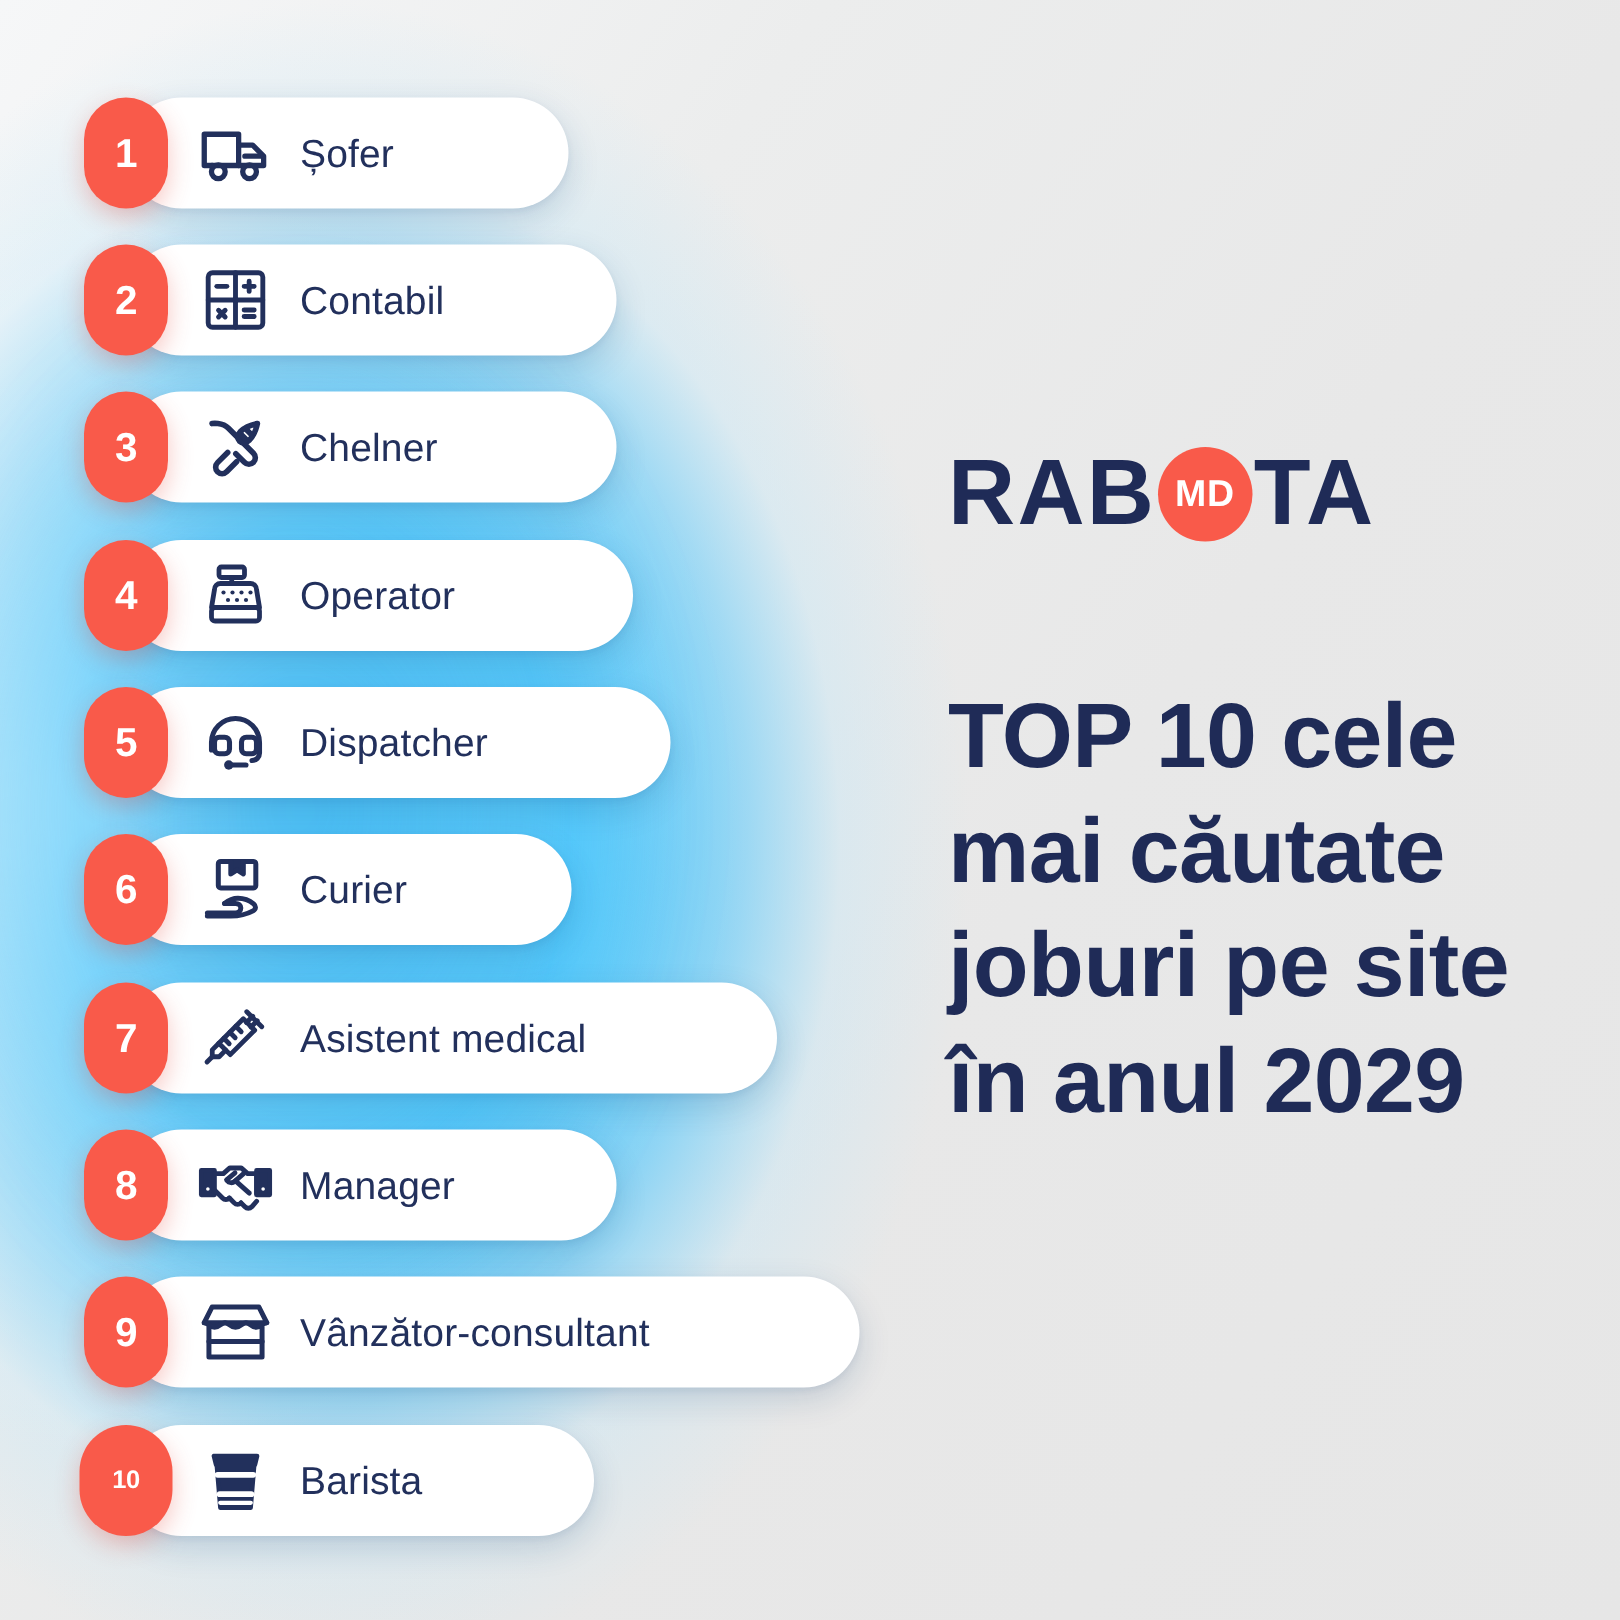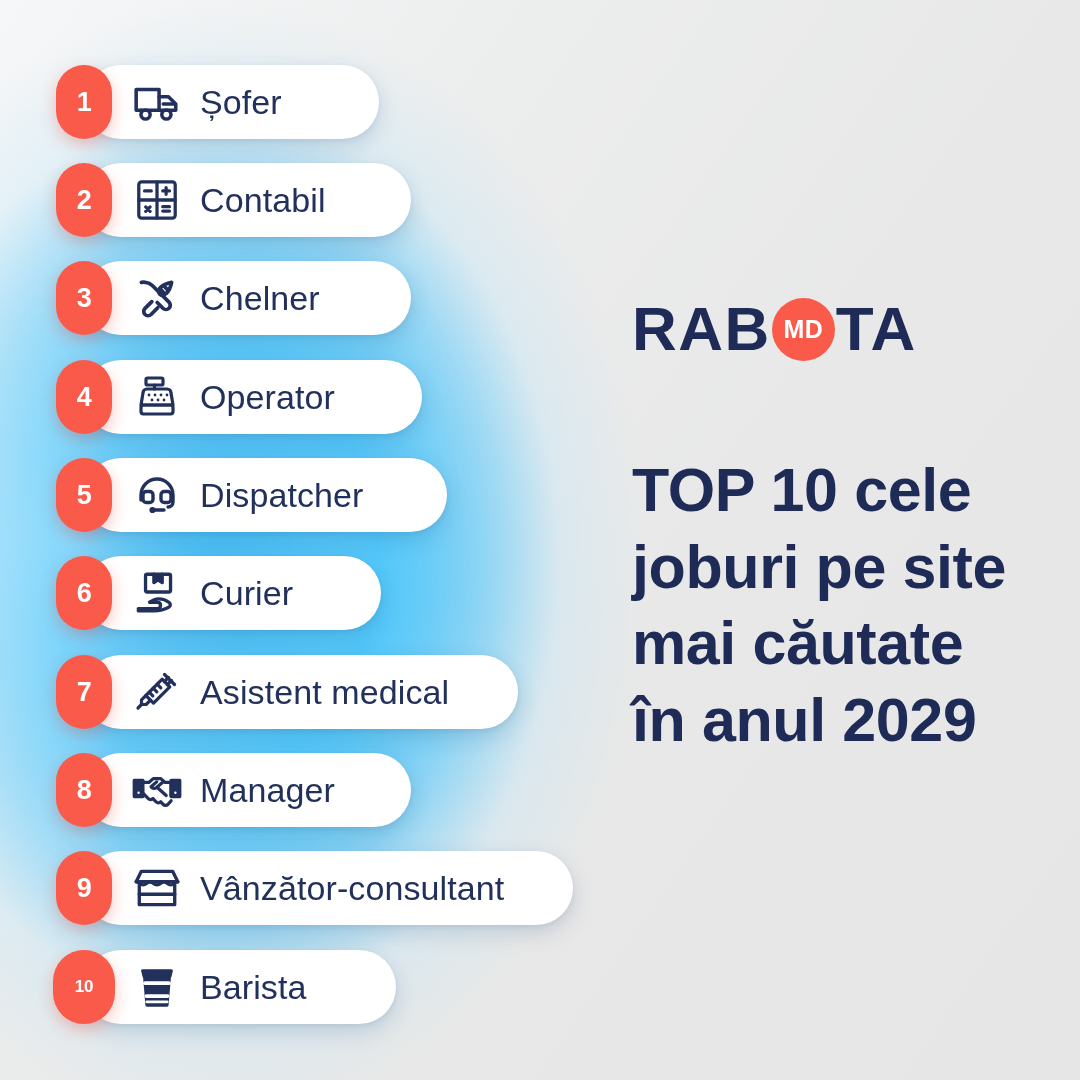--- a/index.html
+++ b/index.html
@@ -39,21 +39,21 @@
   }
   .badge.wide{width:62px;left:-31px;border-radius:31px;font-size:17px;}
   .icon{
     position:relative;z-index:2;width:54px;height:54px;margin-left:46px;
     display:flex;align-items:center;justify-content:center;flex:0 0 auto;
   }
   .icon svg{display:block;}
   .label{
     position:relative;z-index:2;
     margin-left:16px;margin-right:30px;
-    color:#22305c;font-size:34px;font-weight:400;white-space:nowrap;
+    color:#22305c;font-size:26px;font-weight:400;white-space:nowrap;
     letter-spacing:0.1px;
     text-align:center;
   }
 
   
   .right{position:absolute;left:630px;top:0;width:450px;height:757px;}
   .logo{
     position:absolute;left:2px;top:297px;
     display:flex;align-items:center;
     color:#1f2b57;font-size:62px;font-weight:700;letter-spacing:1.5px;
@@ -262,19 +262,19 @@
     <div class="logo">
       <span class="seg">RAB</span>
       <span class="logo-dot">
         <span>MD</span>
       </span>
       <span class="seg">TA</span>
     </div>
 
     <div class="headline">
       <div>TOP 10 cele</div>
+      <div>mai căutate</div>
       <div>joburi pe site</div>
-      <div>mai căutate</div>
       <div>în anul 2029</div>
     </div>
 
   </div>
 </div>
 
 </body></html>

